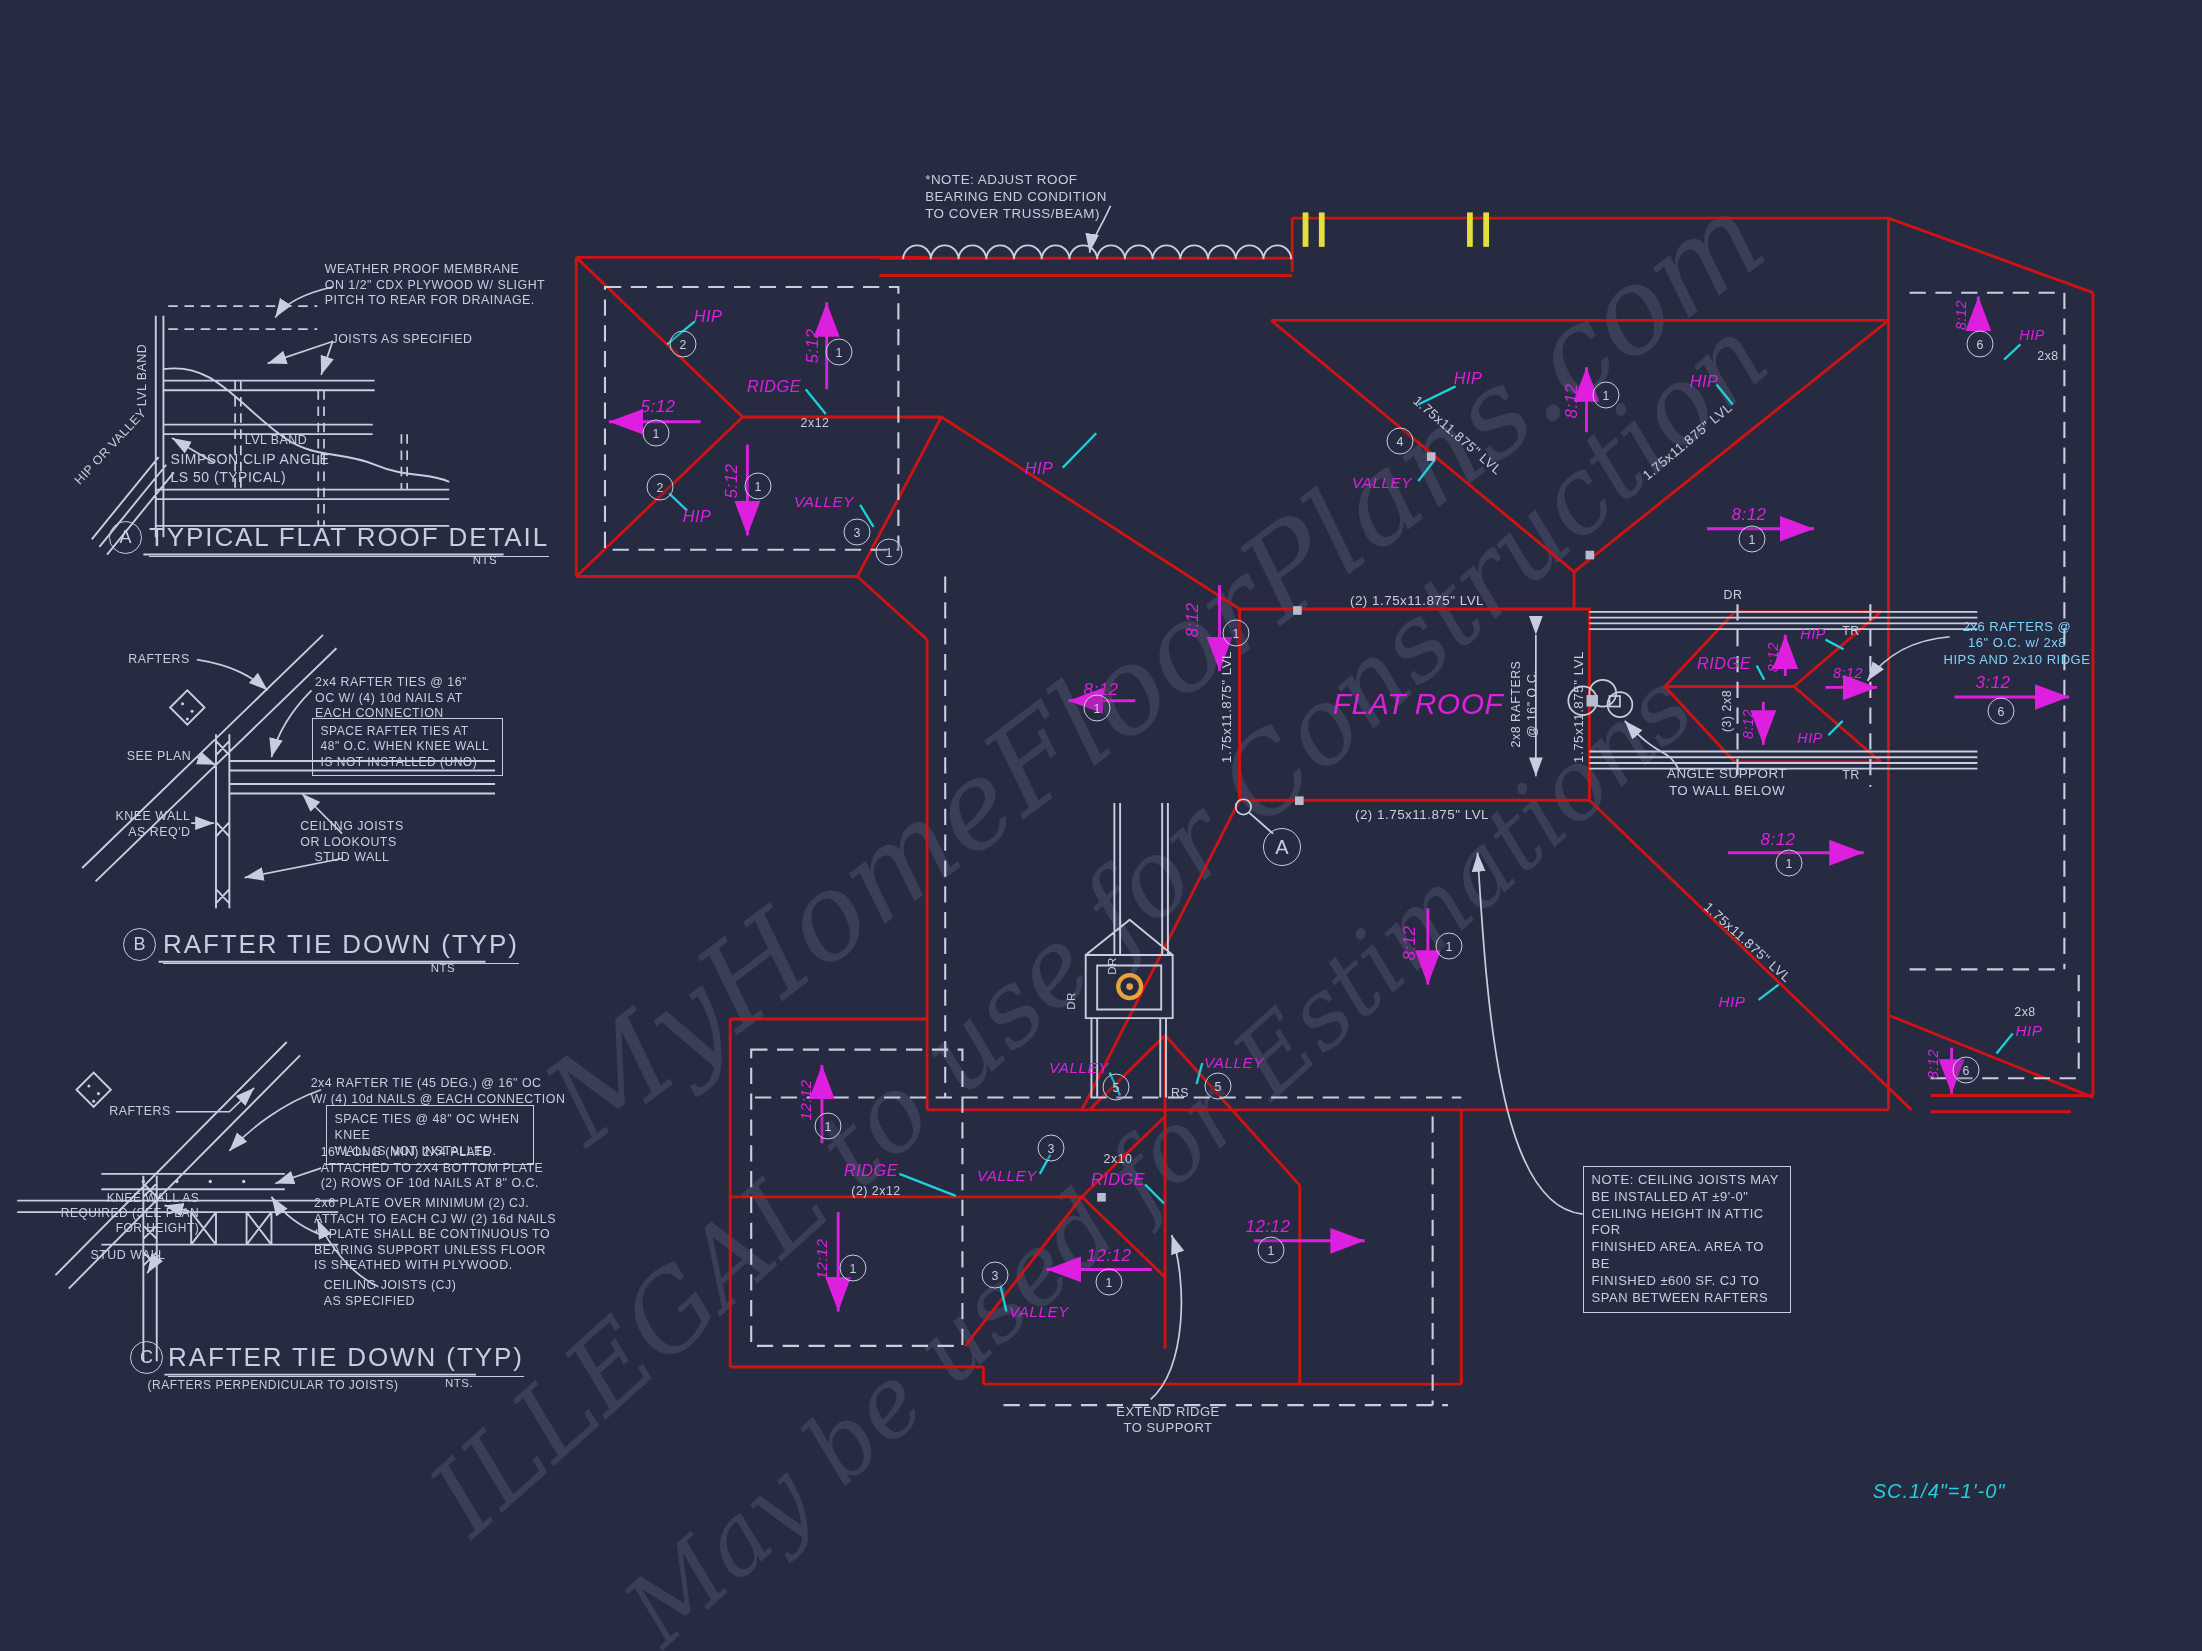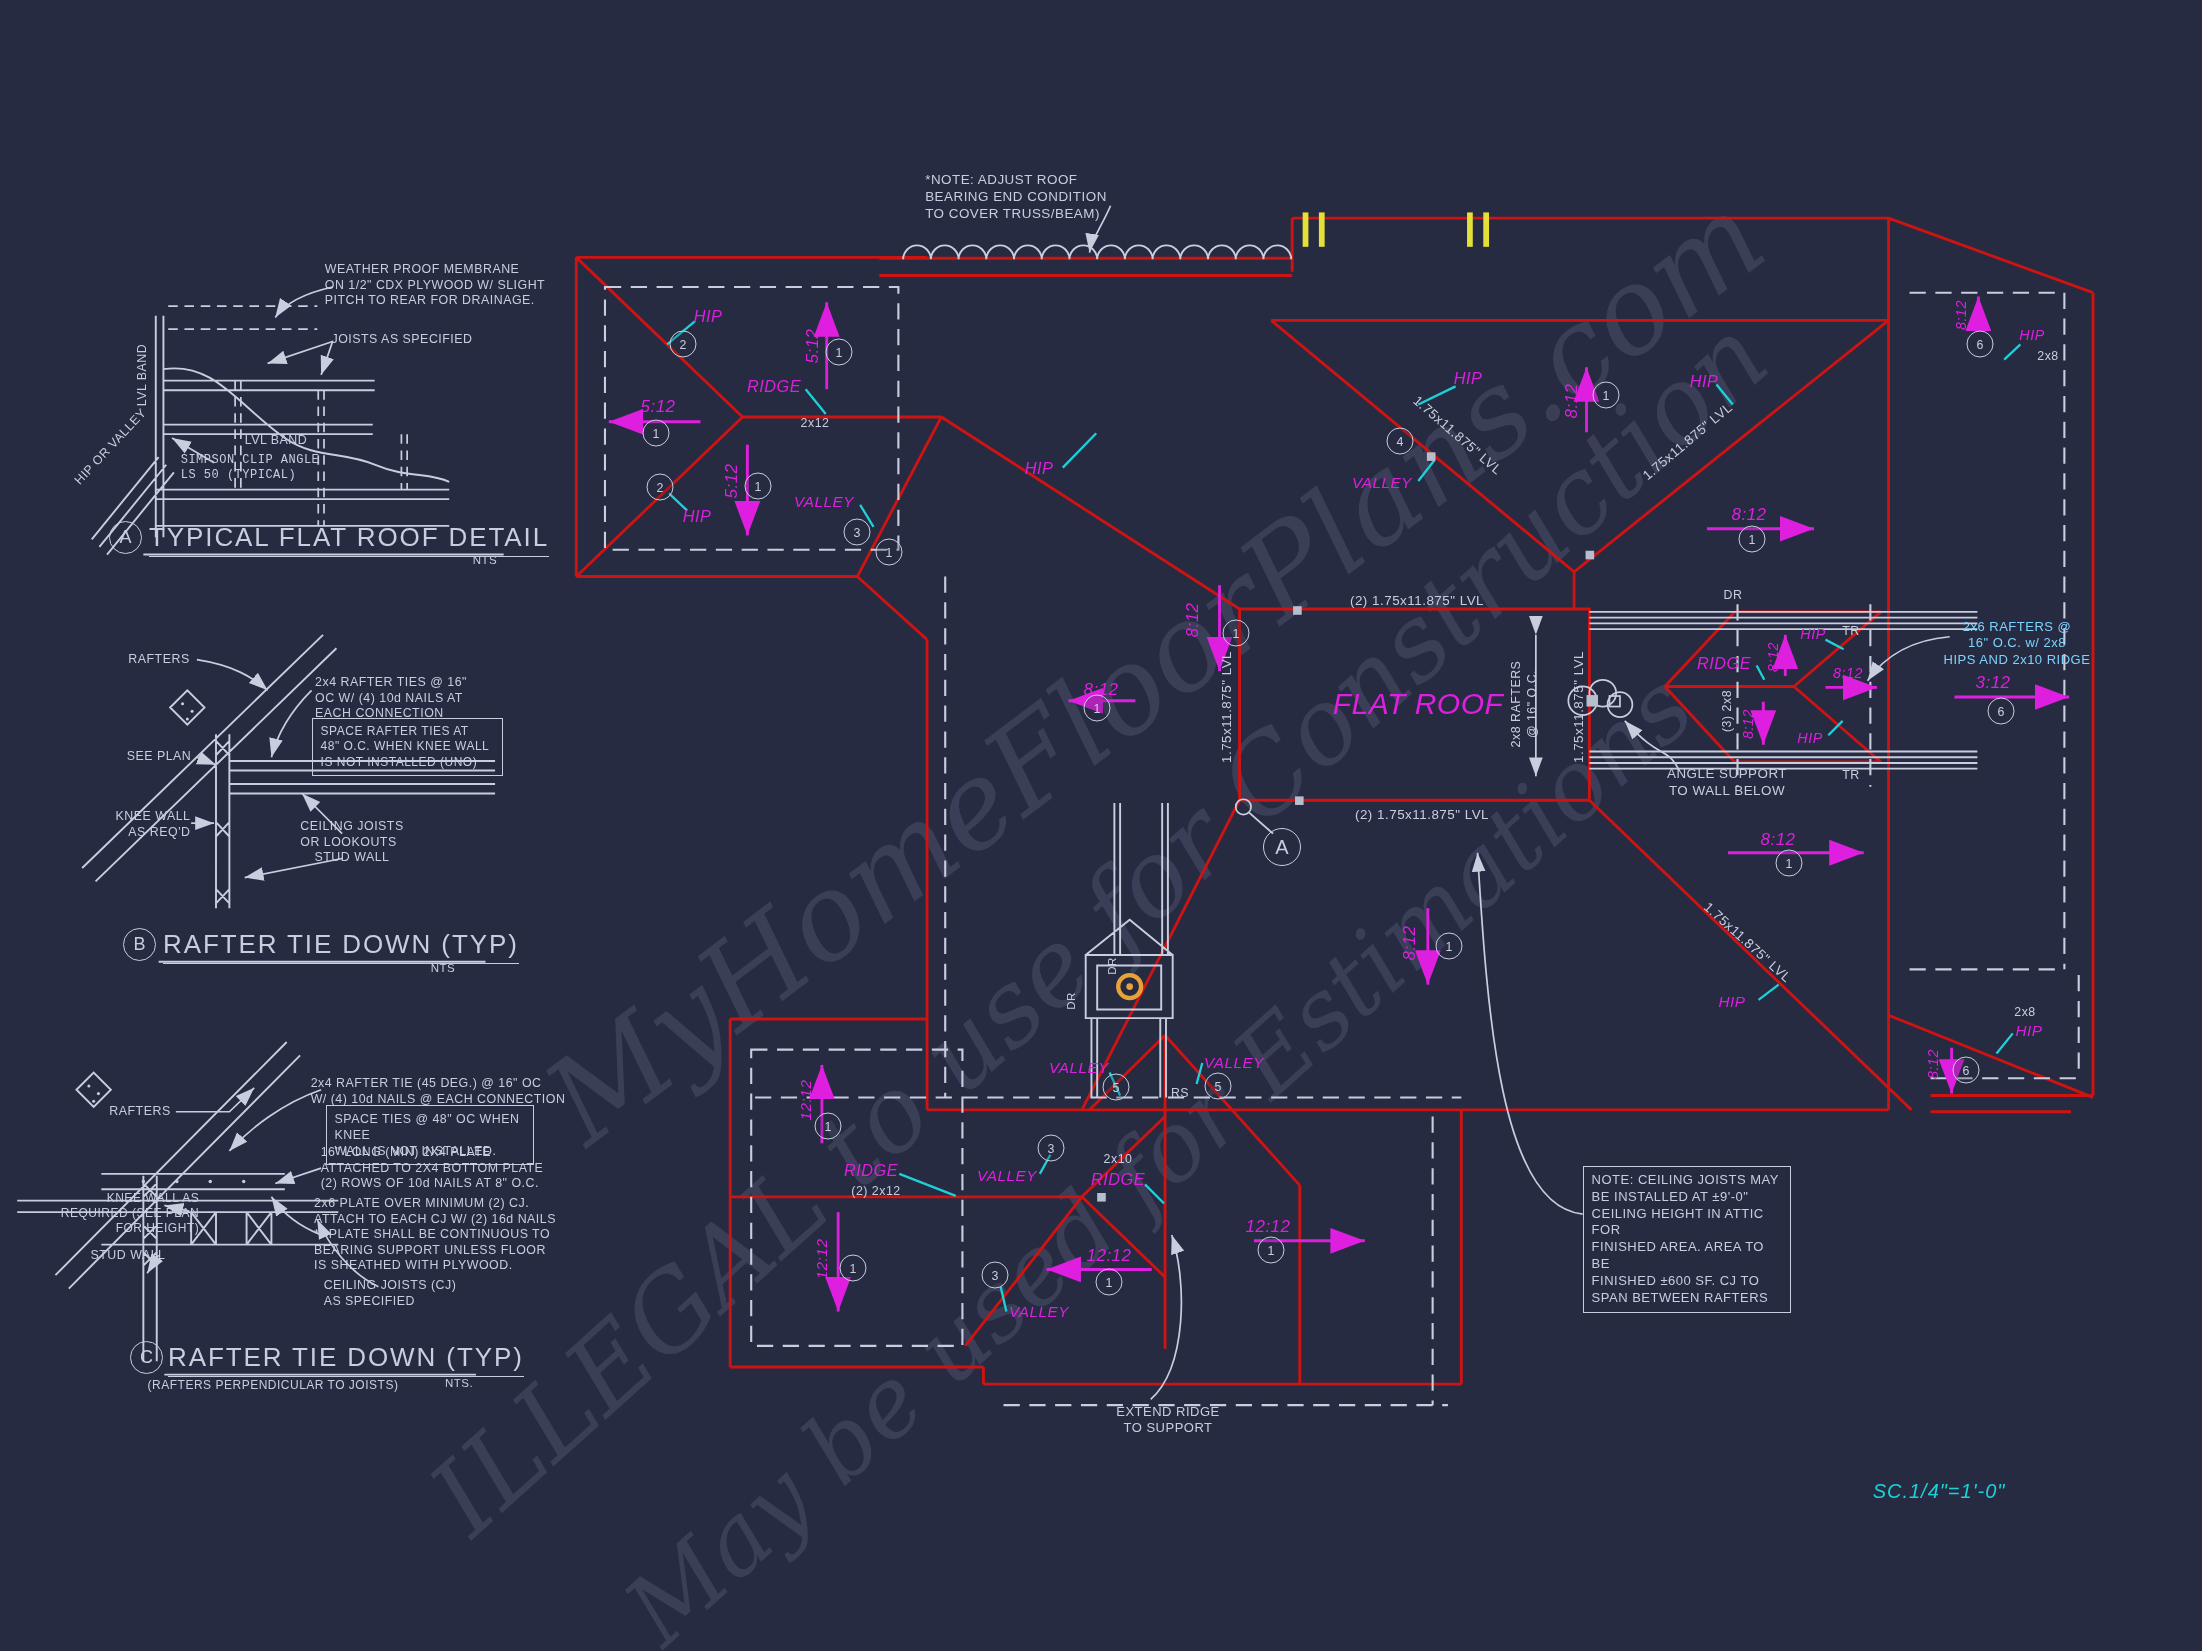--- a/index.html
+++ b/index.html
@@ -237,21 +237,21 @@
 SPAN BETWEEN RAFTERS</div>
 
   <div>
       <div class="lbl" style="left: 435px; top: 285px; font-size: 12.4px; color: rgb(200, 206, 222); text-align: left; transform: translate(-50%, -50%) rotate(0deg);">WEATHER PROOF MEMBRANE
 ON 1/2" CDX PLYWOOD W/ SLIGHT
 PITCH TO REAR FOR DRAINAGE.</div>
       <div class="lbl" style="left: 402px; top: 340px; font-size: 12.4px; color: rgb(200, 206, 222); text-align: left; transform: translate(-50%, -50%) rotate(0deg);">JOISTS AS SPECIFIED</div>
       <div class="lbl" style="left: 143px; top: 375px; font-size: 12.4px; color: rgb(200, 206, 222); transform: translate(-50%, -50%) rotate(-90deg);">LVL BAND</div>
       <div class="lbl" style="left: 276px; top: 441px; font-size: 12.4px; color: rgb(200, 206, 222); transform: translate(-50%, -50%) rotate(0deg);">LVL BAND</div>
       <div class="lbl" style="left: 111px; top: 447px; font-size: 12.4px; color: rgb(200, 206, 222); transform: translate(-50%, -50%) rotate(-47deg);">HIP OR VALLEY</div>
-      <div class="lbl" style="left: 250px; top: 468px; font-size: 12px; color: rgb(200, 206, 222); text-align: left; transform: translate(-50%, -50%) rotate(0deg); font-family: Liberation Mono, monospace;">SIMPSON CLIP ANGLE
+      <div class="lbl" style="left: 250px; top: 468px; font-size: 14px; color: rgb(200, 206, 222); text-align: left; transform: translate(-50%, -50%) rotate(0deg);">SIMPSON CLIP ANGLE
 LS 50 (TYPICAL)</div>
       <div class="lbl" style="left: 485px; top: 560px; font-size: 11.5px; color: rgb(200, 206, 222); transform: translate(-50%, -50%) rotate(0deg);">NTS</div>
     </div>
   <div>
       <div class="lbl" style="left: 159px; top: 660px; font-size: 12.4px; color: rgb(200, 206, 222); transform: translate(-50%, -50%) rotate(0deg);">RAFTERS</div>
       <div class="lbl" style="left: 391px; top: 698px; font-size: 12.4px; color: rgb(200, 206, 222); text-align: left; transform: translate(-50%, -50%) rotate(0deg);">2x4 RAFTER TIES @ 16"
 OC W/ (4) 10d NAILS AT
 EACH CONNECTION</div>
       <div class="lbl" style="left: 159px; top: 757px; font-size: 12.4px; color: rgb(200, 206, 222); transform: translate(-50%, -50%) rotate(0deg);">SEE PLAN</div>
       <div class="lbl" style="left: 153px; top: 824px; font-size: 12.4px; color: rgb(200, 206, 222); text-align: right; transform: translate(-50%, -50%) rotate(0deg);">KNEE WALL

